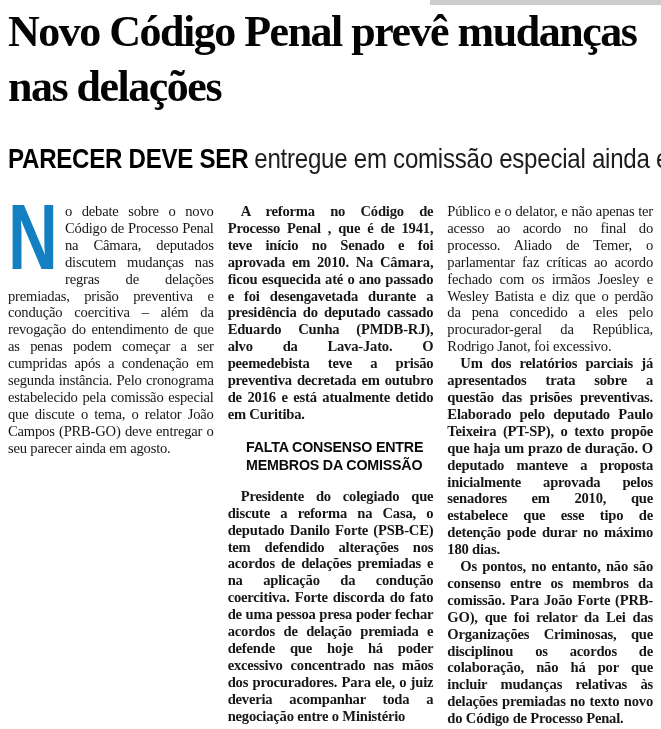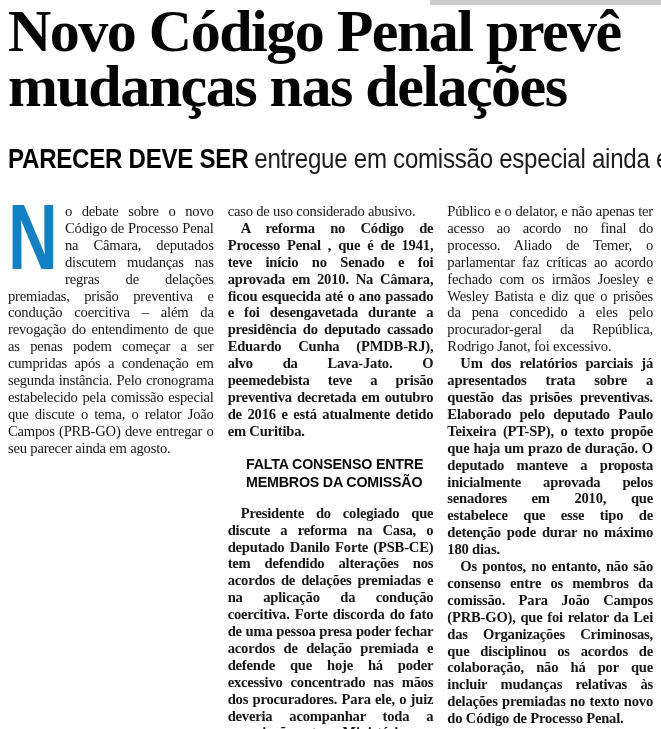--- a/index.html
+++ b/index.html
@@ -12,21 +12,21 @@
     -webkit-font-smoothing: antialiased;
   }
   .edge-bar {
     position: absolute; top: 0; left: 430px; width: 231px; height: 5px;
     background: #cccccc;
   }
   .headline {
     margin: 4px 8px 0 8px;
     font-family: "Liberation Serif", "DejaVu Serif", serif;
     font-weight: 700;
-    font-size: 60px;
+    font-size: 44px;
     line-height: 55px;
     letter-spacing: -1.5px;
     color: #040404;
   }
   .standfirst {
     position: absolute; top: 143px; left: 8px; right: 8px;
     font-family: "Liberation Sans", sans-serif;
     font-size: 28px;
     white-space: nowrap;
   }
@@ -89,24 +89,23 @@
 
 <div class="standfirst">
   <span class="squeeze"><span class="lead">PARECER DEVE SER</span><span class="rest">entregue em comissão especial ainda em agosto</span></span>
 </div>
 
 <div class="columns">
   <div class="col">
       <p class="bodyp"><span class="dropcap">N</span>o debate sobre o novo Código de Processo Penal na Câmara, deputados discutem mudanças nas regras de delações premiadas, prisão preventiva e condução coercitiva – além da revogação do entendimento de que as penas podem começar a ser cumpridas após a condenação em segunda instância. Pelo cronograma estabelecido pela comissão especial que discute o tema, o relator João Campos (PRB-GO) deve entregar o seu parecer ainda em agosto.</p>
     </div>
   <div class="col">
-      <p class="bodyp">caso de uso considerado abusivo.</p>
       <p class="bodyp indent">A reforma no Código de Processo Penal , que é de 1941, teve início no Senado e foi aprovada em 2010. Na Câmara, ficou esquecida até o ano passado e foi desengavetada durante a presidência do deputado cassado Eduardo Cunha (PMDB-RJ), alvo da Lava-Jato. O peemedebista teve a prisão preventiva decretada em outubro de 2016 e está atualmente detido em Curitiba.</p>
       <h3 class="intertitle">FALTA CONSENSO ENTRE
 MEMBROS DA COMISSÃO</h3>
       <p class="bodyp indent">Presidente do colegiado que discute a reforma na Casa, o deputado Danilo Forte (PSB-CE) tem defendido alterações nos acordos de delações premiadas e na aplicação da condução coercitiva. Forte discorda do fato de uma pessoa presa poder fechar acordos de delação premiada e defende que hoje há poder excessivo concentrado nas mãos dos procuradores. Para ele, o juiz deveria acompanhar toda a negociação entre o Ministério</p>
     </div>
   <div class="col">
-      <p class="bodyp">Público e o delator, e não apenas ter acesso ao acordo no final do processo. Aliado de Temer, o parlamentar faz críticas ao acordo fechado com os irmãos Joesley e Wesley Batista e diz que o prisões da pena concedido a eles pelo procurador-geral da República, Rodrigo Janot, foi excessivo.</p>
+      <p class="bodyp">Público e o delator, e não apenas ter acesso ao acordo no final do processo. Aliado de Temer, o parlamentar faz críticas ao acordo fechado com os irmãos Joesley e Wesley Batista e diz que o perdão da pena concedido a eles pelo procurador-geral da República, Rodrigo Janot, foi excessivo.</p>
       <p class="bodyp indent">Um dos relatórios parciais já apresentados trata sobre a questão das prisões preventivas. Elaborado pelo deputado Paulo Teixeira (PT-SP), o texto propõe que haja um prazo de duração. O deputado manteve a proposta inicialmente aprovada pelos senadores em 2010, que estabelece que esse tipo de detenção pode durar no máximo 180 dias.</p>
-      <p class="bodyp indent">Os pontos, no entanto, não são consenso entre os membros da comissão. Para João Campos (PRB-GO), que foi relator da Lei das Organizações Criminosas, que disciplinou os acordos de colaboração, não há por que incluir mudanças relativas às delações premiadas no texto novo do Código de Processo Penal.</p>
+      <p class="bodyp indent">Os pontos, no entanto, não são consenso entre os membros da comissão. Para João Forte (PRB-GO), que foi relator da Lei das Organizações Criminosas, que disciplinou os acordos de colaboração, não há por que incluir mudanças relativas às delações premiadas no texto novo do Código de Processo Penal.</p>
     </div>
 </div>
 
 </body></html>

